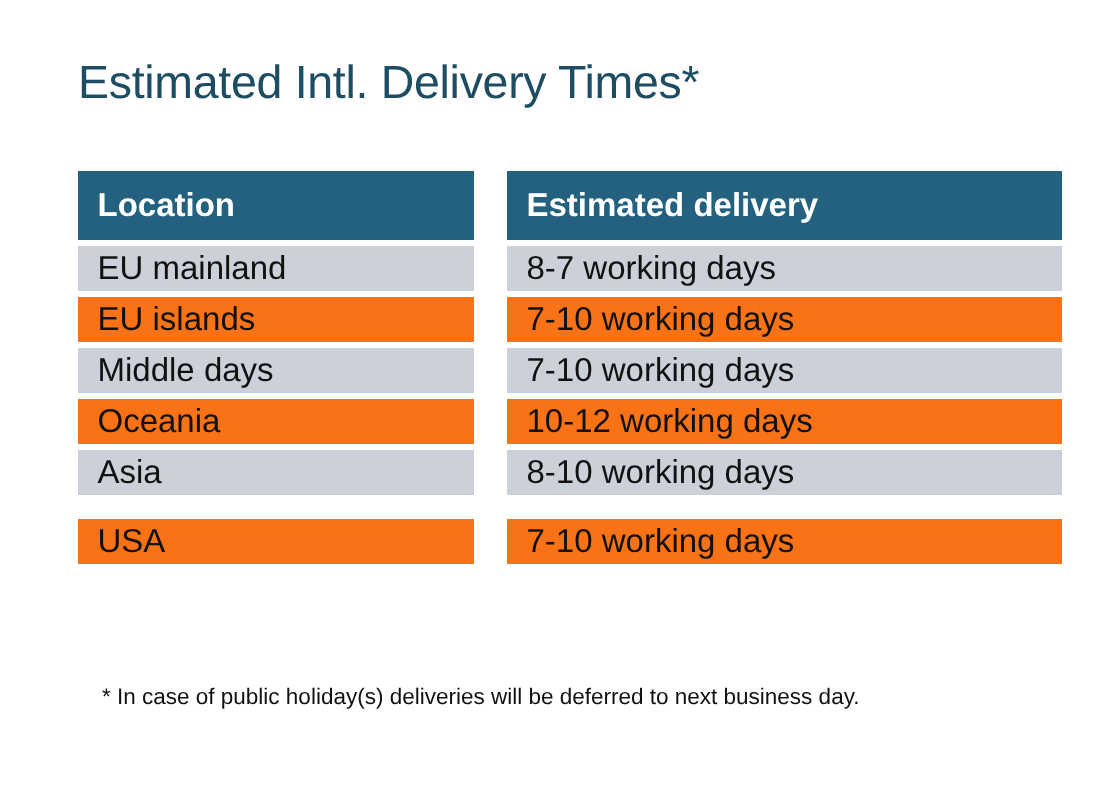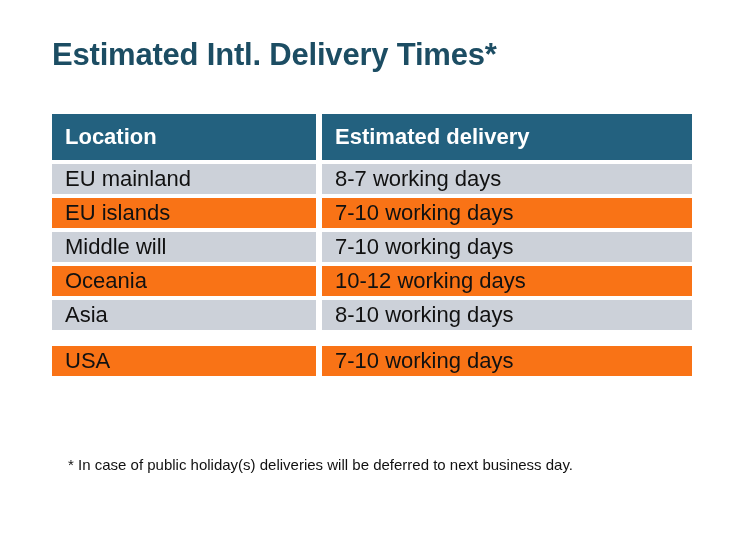--- a/index.html
+++ b/index.html
@@ -22,39 +22,40 @@
     background: #ffffff;
     box-sizing: border-box;
   }
 
   
   .page-title {
     position: absolute;
     left: 52px;
     top: 36px;
     font-size: 31px;
-    font-weight: bold;
+    font-weight: normal;
     color: #1C4D63;
     letter-spacing: -0.2px;
     white-space: nowrap;
     line-height: 1.2;
   }
 
   
   .delivery-table {
     position: absolute;
     left: 52px;
     top: 114px;
     width: 640px;
   }
 
   .table-row {
     display: flex;
     width: 100%;
     margin-bottom: 4px;
+    gap: 16px;
   }
   .table-row:last-child {
     margin-bottom: 0;
     margin-top: 16px;
   }
 
   .cell {
     box-sizing: border-box;
     display: flex;
     align-items: center;
@@ -126,21 +127,21 @@
       <div class="cell col-location">EU mainland</div>
       <div class="cell col-delivery">8-7 working days</div>
     </div>
 
     <div class="table-row body-row band-light">
       <div class="cell col-location">EU islands</div>
       <div class="cell col-delivery">7-10 working days</div>
     </div>
 
     <div class="table-row body-row band-dark">
-      <div class="cell col-location">Middle will</div>
+      <div class="cell col-location">Middle days</div>
       <div class="cell col-delivery">7-10 working days</div>
     </div>
 
     <div class="table-row body-row band-light">
       <div class="cell col-location">Oceania</div>
       <div class="cell col-delivery">10-12 working days</div>
     </div>
 
     <div class="table-row body-row band-dark">
       <div class="cell col-location">Asia</div>

